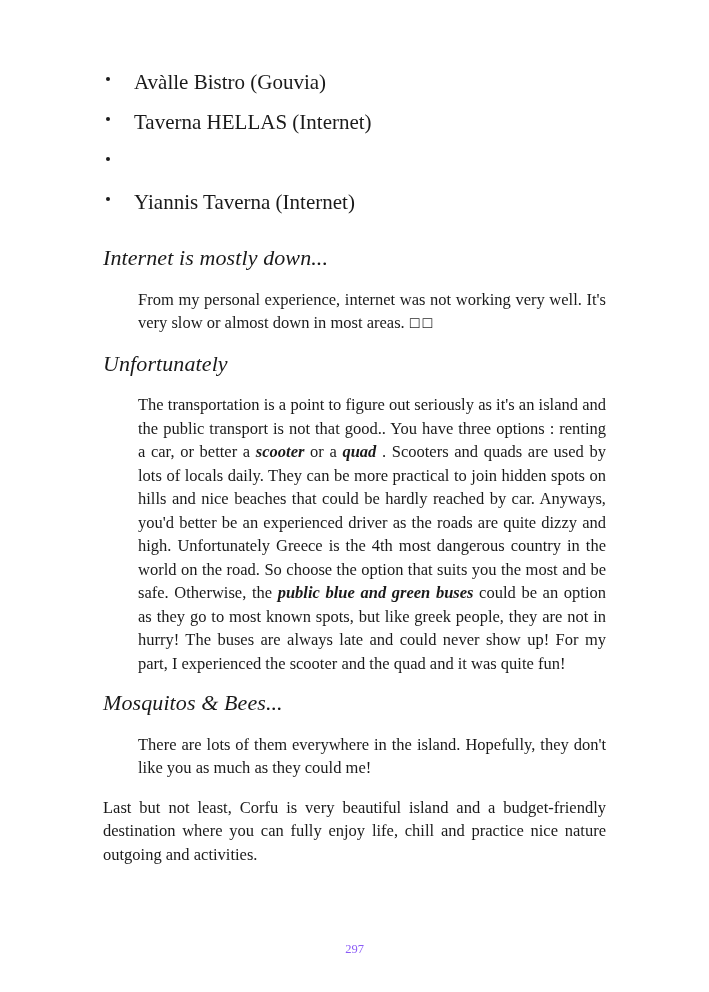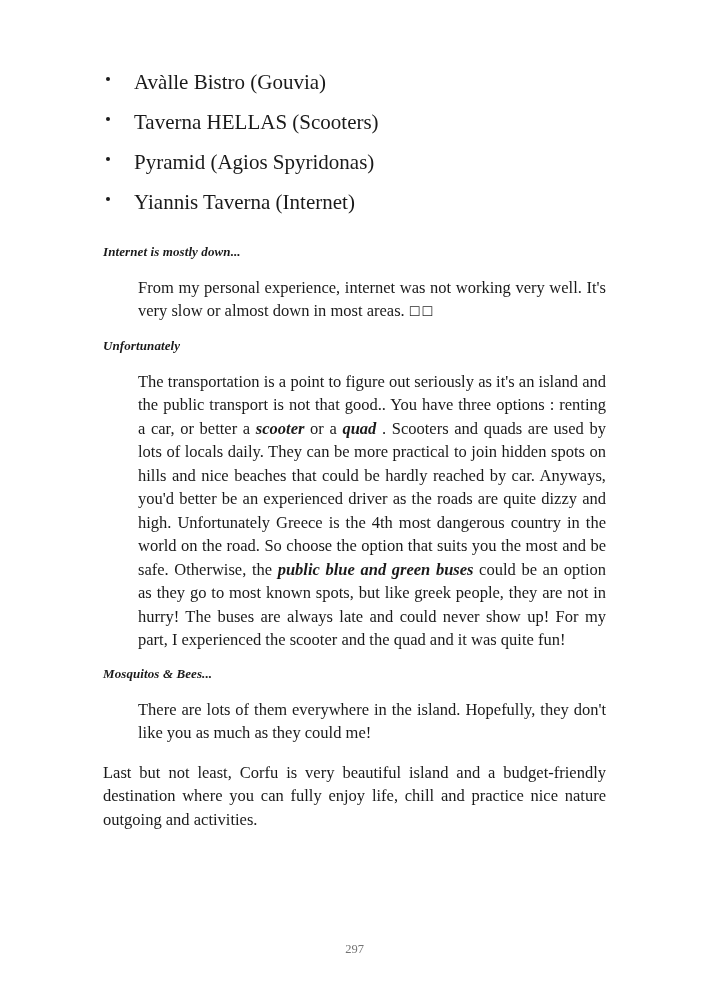--- a/index.html
+++ b/index.html
@@ -43,22 +43,22 @@
     position: absolute;
     left: 3px;
     top: 7px;
     width: 4px;
     height: 4px;
     border-radius: 50%;
     background: #1a1a1a;
     display: block;
   }
   h3.sub-head {
-    font-size: 13px;
-    font-weight: bold;
+    font-size: 22px;
+    font-weight: normal;
     font-style: italic;
     margin: 14px 0 0 0;
     line-height: 1.3;
     letter-spacing: 0.1px;
   }
   p.para {
     font-size: 16.5px;
     line-height: 23.5px;
     margin: 16px 0 0 0;
     text-align: justify;
@@ -78,42 +78,41 @@
     color: #2b2b2b;
     letter-spacing: 1px;
   }
   .page-number {
     position: absolute;
     left: 0;
     top: 942px;
     width: 709px;
     text-align: center;
     font-size: 12.5px;
-    color: #737373;
+    color: #8b5cf6;
     font-family: "Liberation Serif", serif;
   }
 </style>
 </head>
 <body>
 
 <div class="page">
   <div class="content">
 
     <ul class="bullet-list">
       <li>
         <span class="dot"></span>
         <span>Avàlle Bistro (Gouvia)</span>
       </li>
       <li>
         <span class="dot"></span>
-        <span>Taverna HELLAS (Scooters)</span>
+        <span>Taverna HELLAS (Internet)</span>
       </li>
       <li>
         <span class="dot"></span>
-        <span>Pyramid (Agios Spyridonas)</span>
       </li>
       <li>
         <span class="dot"></span>
         <span>Yiannis Taverna (Internet)</span>
       </li>
     </ul>
 
     <h3 class="sub-head">Internet is mostly down...</h3>
     <p class="para first-after-head"><span>From my personal experience, internet was not working very well. It's very slow or almost down in most areas.</span> <span class="emoji-box">☐☐</span></p>
 

